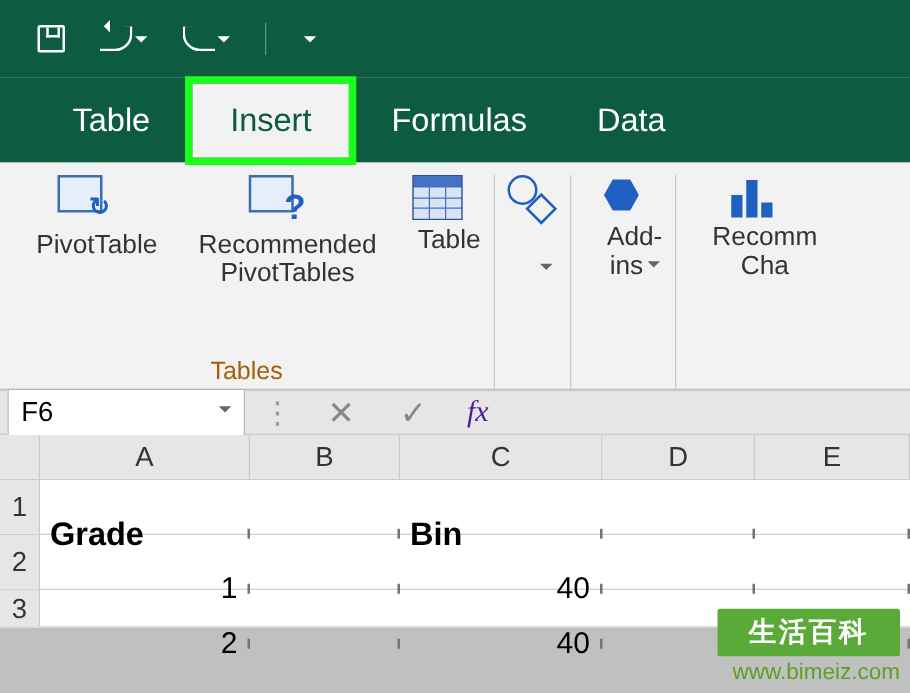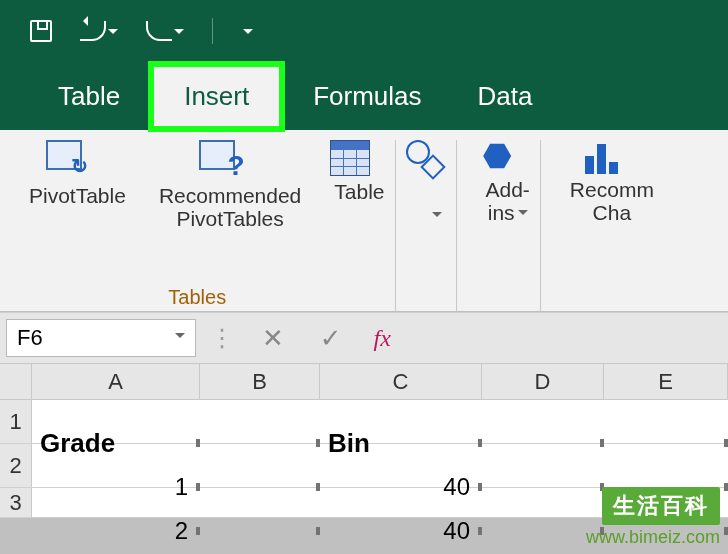--- a/index.html
+++ b/index.html
@@ -82,57 +82,57 @@
     .addin-ic { width:34px; height:34px; position:relative; }
     .addin-ic .hex { width:28px; height:28px; background:#1f60c0; clip-path: polygon(25% 6%, 75% 6%, 100% 50%, 75% 94%, 25% 94%, 0 50%); position:absolute; top:2px; left:2px; }
     .chart-ic { width:34px; height:34px; display:flex; align-items:flex-end; gap:3px; }
     .chart-ic div { width:9px; background:#1f60c0; }
     .drop-tri { width:0; height:0; border:5px solid transparent; border-top-color:#666; display:inline-block; margin-left:3px; vertical-align:middle; }
 
     .fbar {
       background:#e6e6e6;
       border-top:1px solid #d0d0d0;
       border-bottom:1px solid #c9c9c9;
-      height:52px;
+      height:36px;
       display:flex;
       align-items:center;
       padding:6px;
       gap:8px;
     }
     .namebox {
       width:190px; height:38px; border:1px solid #b8b8b8; background:#fff;
       display:flex; align-items:center; padding:0 10px; font-size:22px;
       justify-content:space-between;
     }
     .fbar-sep { color:#9a9a9a; font-size:24px; padding:0 6px; }
     .fbar-ctrl { color:#888; font-size:26px; padding:0 14px; }
-    .fx { font-style:italic; font-family:serif; font-size:24px; color:#be185d; padding:0 10px; }
+    .fx { font-style:italic; font-family:serif; font-size:24px; color:#4c1d95; padding:0 10px; }
 
     .grid { background:#fff; position:relative; }
     .gh-row { display:flex; height:36px; border-bottom:1px solid #c9c9c9; }
     .corner { width:32px; background:#e6e6e6; border-right:1px solid #c9c9c9; }
     .colh { background:#e6e6e6; border-right:1px solid #c9c9c9; text-align:center; font-size:22px; color:#333; display:flex; align-items:center; justify-content:center; }
     .g-row { display:flex; height:44px; border-bottom:1px solid #d0d0d0; }
     .rowh { width:32px; background:#e6e6e6; border-right:1px solid #c9c9c9; text-align:center; font-size:22px; color:#333; display:flex; align-items:center; justify-content:center; }
-    .cell { border-right:4px solid #737373; font-size:24px; padding:4px 8px; display:flex; align-items:center;margin-top:39px; }
+    .cell { border-right:2px solid #737373; font-size:24px; padding:4px 8px; display:flex; align-items:center;margin-top:39px; }
     .cA { width:168px; }
     .cB { width:120px; }
     .cC { width:162px; }
     .cD { width:122px; }
     .cE { width:124px; }
     .bold { font-weight:bold; font-size:26px; }
     .num { justify-content:flex-end; }
 
     .watermark {
       position:absolute; bottom:6px; right:8px;
       display:flex; flex-direction:column; align-items:flex-end; gap:2px;
     }
     .wm-top {
       background:#5aaa3a; color:#fff; font-size:22px; font-weight:bold;
-      padding:4px 11px; border-radius:2px; letter-spacing:2px;
+      padding:4px 25px; border-radius:2px; letter-spacing:2px;
     }
     .wm-url { color:#5aa028; font-size:18px; }
   </style>
 </head>
 <body>
 
 <div class="titlebar">
   <span class="icon-box">
       <span class="save-ic"></span>
     </span>

